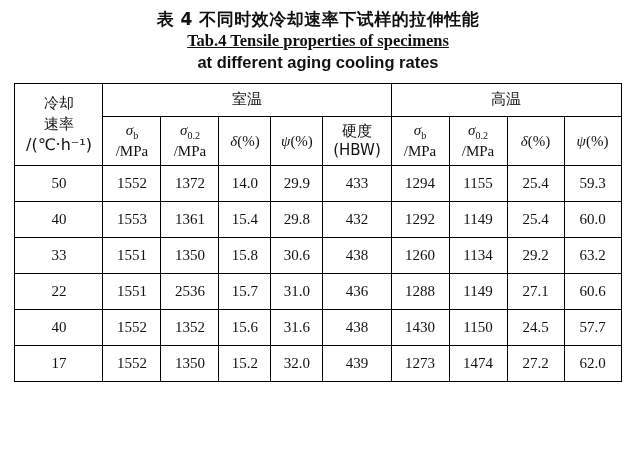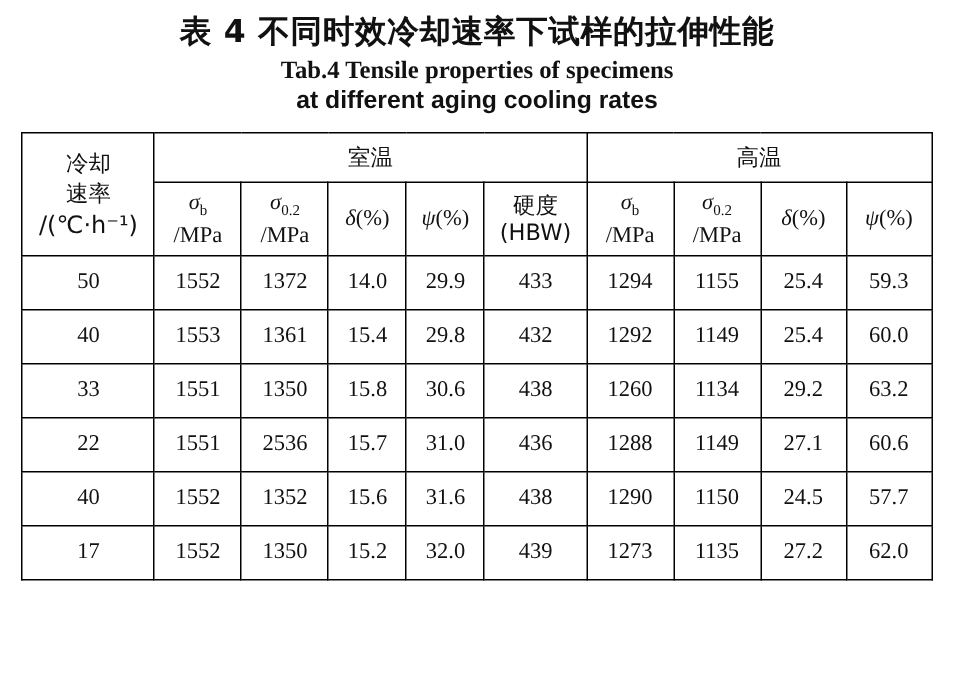--- a/index.html
+++ b/index.html
@@ -21,27 +21,28 @@
     padding: 8px 14px 0 14px;
     position: relative;
   }
   .caption {
     text-align: center;
     line-height: 1.32;
   }
   .cap-cn {
     font-family: "DejaVu Sans", "Liberation Sans", sans-serif;
     font-weight: bold;
-    font-size: 21px;
+    font-size: 17px;
     letter-spacing: 0.5px;
   }
   .cap-en {
     font-family: "Liberation Serif", "DejaVu Serif", serif;
     font-weight: bold;
     font-size: 16.5px;
+    text-decoration: underline;
   }
   .cap-en2 {
     font-family: Liberation Sans, sans-serif;
     font-weight: bold;
     font-size: 16.5px;
   }
   table.tbl {
     margin: 9px auto 0 auto;
     border-collapse: collapse;
     width: 488px;
@@ -213,33 +214,33 @@
         <td>27.1</td>
         <td class="outer-r">60.6</td>
       </tr>
       <tr class="datarow">
         <td class="outer-l">40</td>
         <td>1552</td>
         <td>1352</td>
         <td>15.6</td>
         <td>31.6</td>
         <td>438</td>
-        <td>1290</td>
+        <td>1430</td>
         <td>1150</td>
         <td>24.5</td>
         <td class="outer-r">57.7</td>
       </tr>
       <tr class="datarow">
         <td class="outer-l outer-b">17</td>
         <td class="outer-b">1552</td>
         <td class="outer-b">1350</td>
         <td class="outer-b">15.2</td>
         <td class="outer-b">32.0</td>
         <td class="outer-b">439</td>
         <td class="outer-b">1273</td>
-        <td class="outer-b">1135</td>
+        <td class="outer-b">1474</td>
         <td class="outer-b">27.2</td>
         <td class="outer-b outer-r">62.0</td>
       </tr>
     </tbody>
   </table>
 
 </div>
 
 </body></html>

